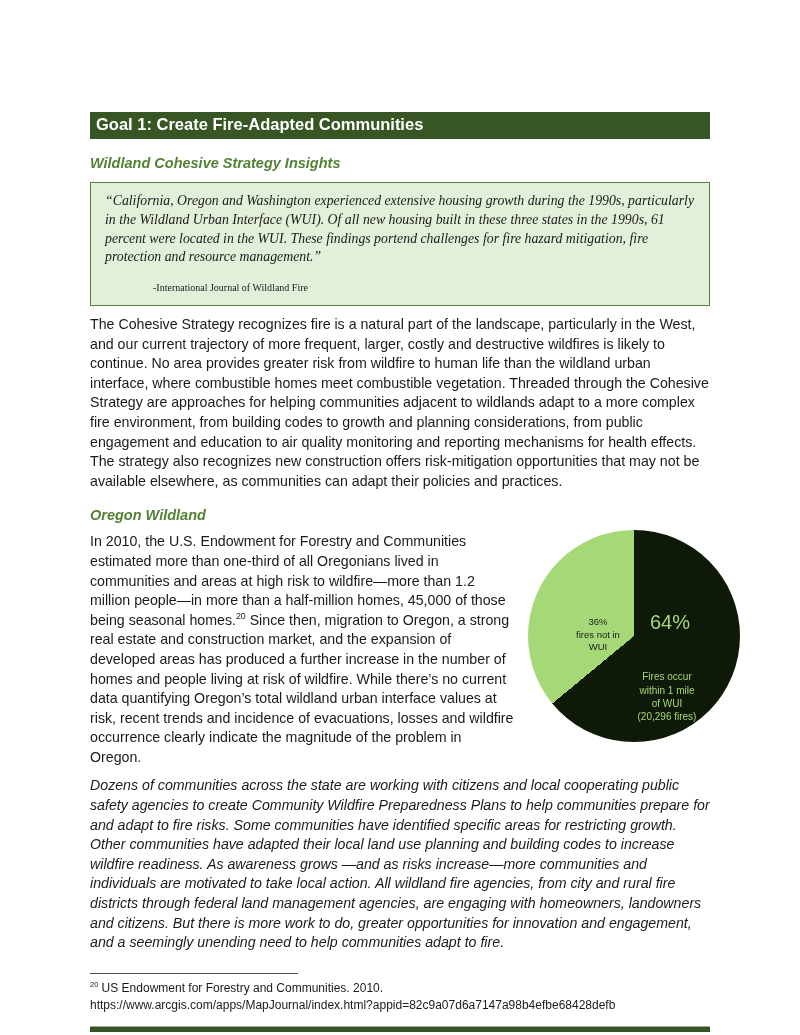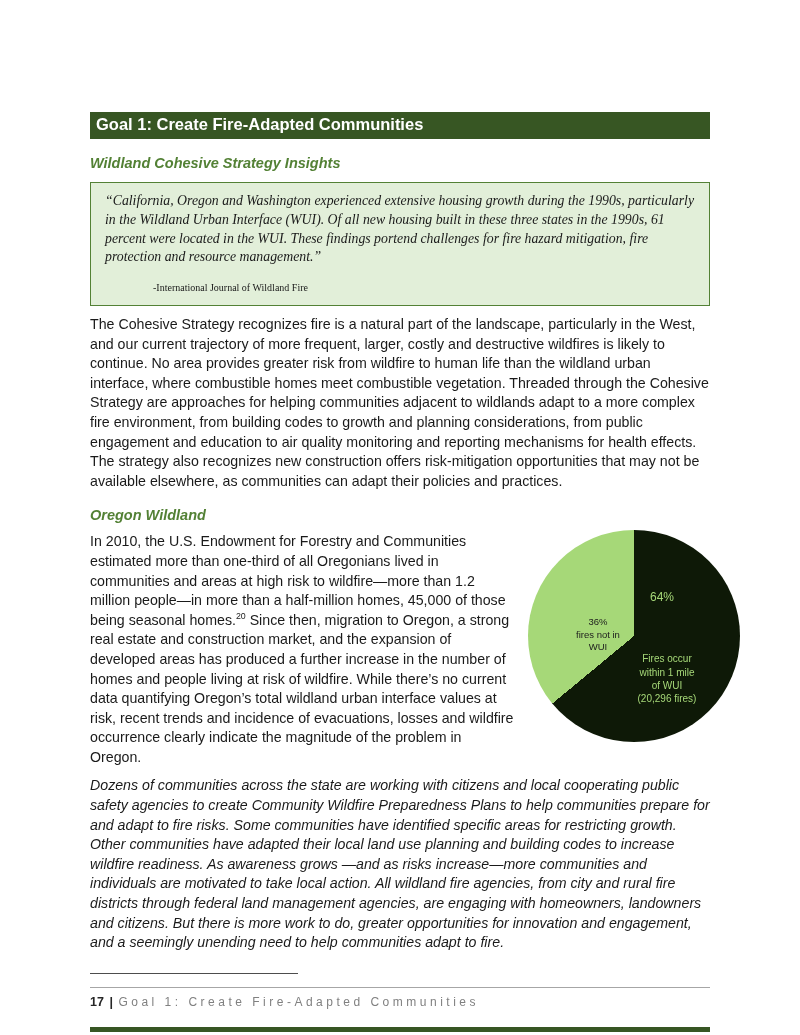--- a/index.html
+++ b/index.html
@@ -81,26 +81,26 @@
     text-align:center;
     white-space:pre-line;
   }
   .label-light {
     left:32px; top:62px; width:76px;
     font-size:9.5px; line-height:1.3;
     color:#1c1c1c;
     margin-top:24px;
   }
   .label-pct {
-    left:122px; top:59px;
-    font-size:12px;
+    left:122px; top:79px;
+    font-size:20px;
     color:var(--pie-light, #a6d878);
   }
   .label-caption {
-    left:94px; top:122px; width:90px;
+    left:94px; top:140px; width:90px;
     font-size:10px; line-height:1.32;
     color:var(--pie-light, #a6d878);
   }
 
   .clear { clear:both;font-style:italic; }
 
   .footnote-sep {
     width:208px;
     border-top:1px solid #4d4d4d;
     margin-top:20px;
@@ -165,20 +165,24 @@
 (20,296 fires)</div>
         </div>
       </div>
       <span>In 2010, the U.S. Endowment for Forestry and Communities estimated more than one-third of all Oregonians lived in communities and areas at high risk to wildfire—more than 1.2 million people—in more than a half-million homes, 45,000 of those being seasonal homes.</span><sup>20</sup><span> Since then, migration to Oregon, a strong real estate and construction market, and the expansion of developed areas has produced a further increase in the number of homes and people living at risk of wildfire. While there’s no current data quantifying Oregon’s total wildland urban interface values at risk, recent trends and incidence of evacuations, losses and wildfire occurrence clearly indicate the magnitude of the problem in Oregon.</span>
     </div>
 
     <div class="para clear">Dozens of communities across the state are working with citizens and local cooperating public safety agencies to create Community Wildfire Preparedness Plans to help communities prepare for and adapt to fire risks. Some communities have identified specific areas for restricting growth. Other communities have adapted their local land use planning and building codes to increase wildfire readiness. As awareness grows —and as risks increase—more communities and individuals are motivated to take local action. All wildland fire agencies, from city and rural fire districts through federal land management agencies, are engaging with homeowners, landowners and citizens. But there is more work to do, greater opportunities for innovation and engagement, and a seemingly unending need to help communities adapt to fire.</div>
 
     <div class="footnote-sep"></div>
 
+    <div class="footnote">
+      <sup>20</sup><span> US Endowment for Forestry and Communities. 2010.</span><br>
+      <span class="footnote-url">https://www.arcgis.com/apps/MapJournal/index.html?appid=82c9a07d6a7147a98b4efbe68428defb</span>
+    </div>
 
     <div class="footer">
       <span class="pg">17</span>
       <span class="sep">|</span>
       <span class="title">Goal 1: Create Fire-Adapted Communities</span>
     </div>
 
   </div>
 
   <div class="bottom-bar"></div>

